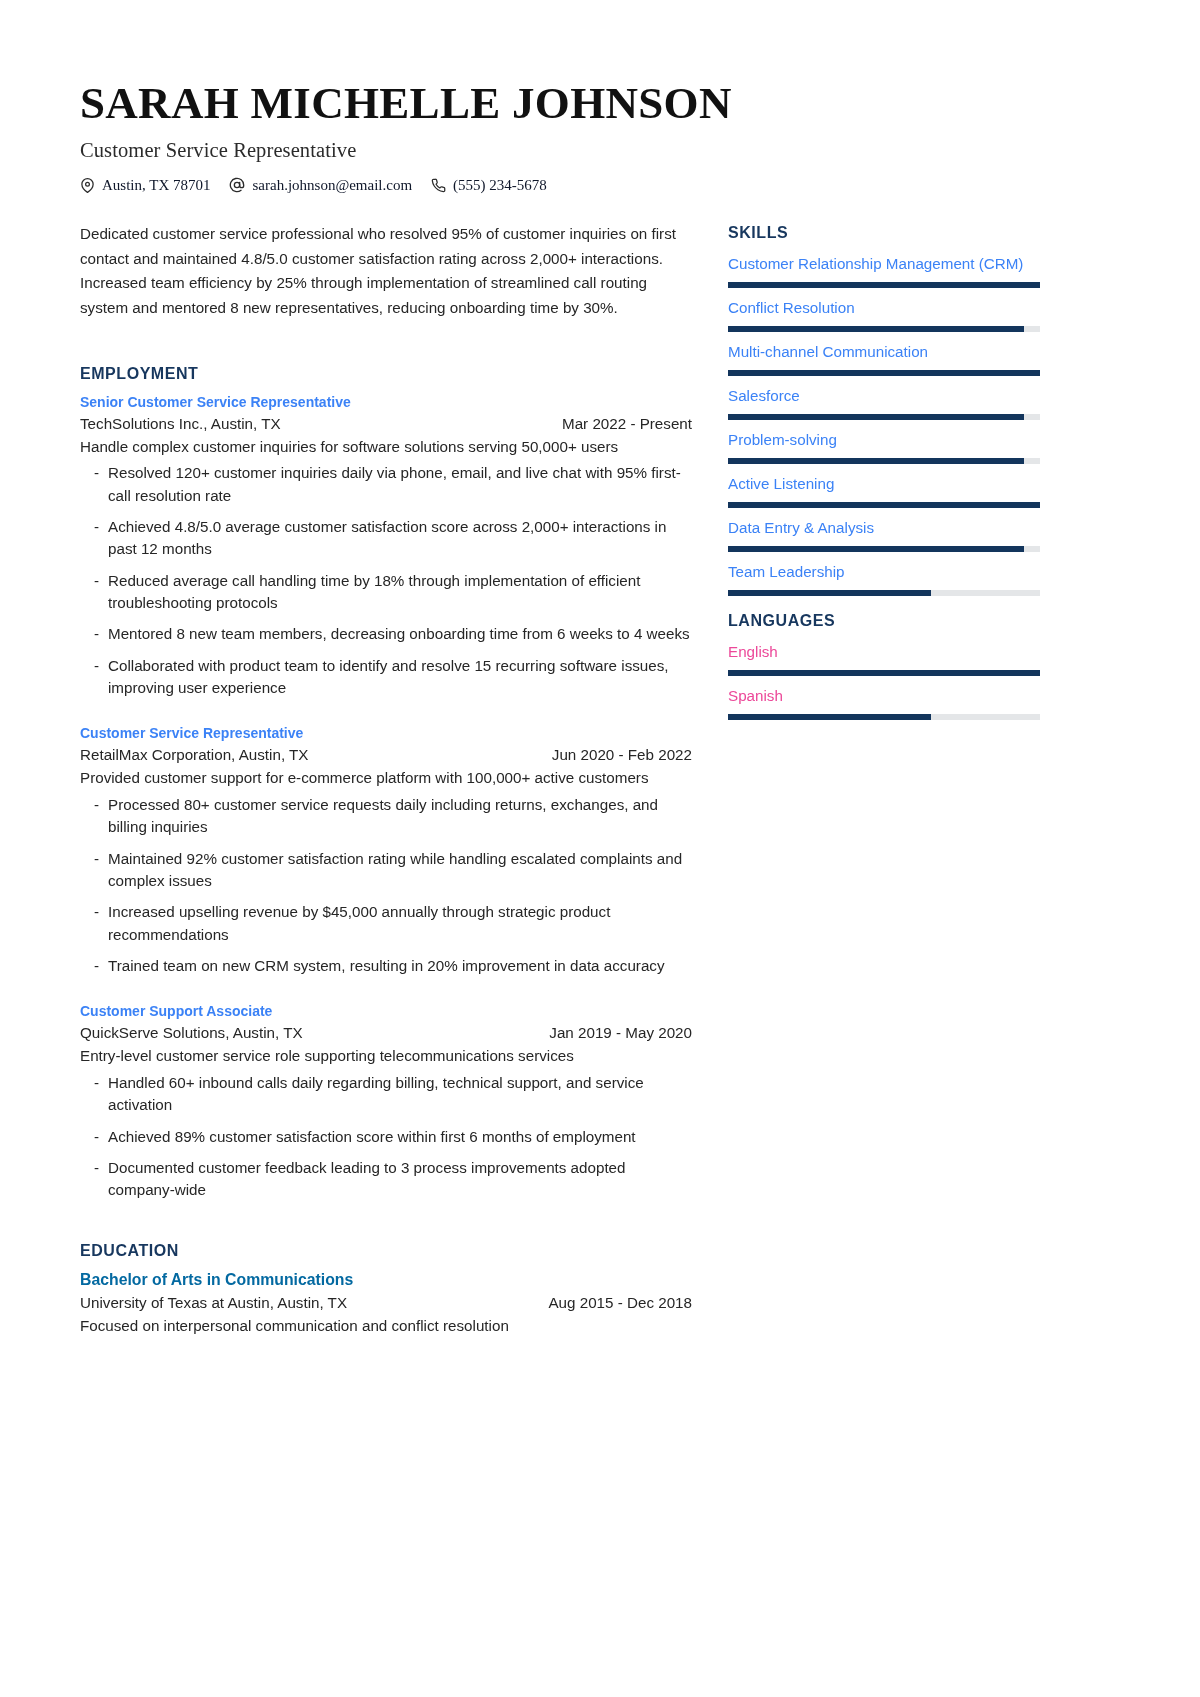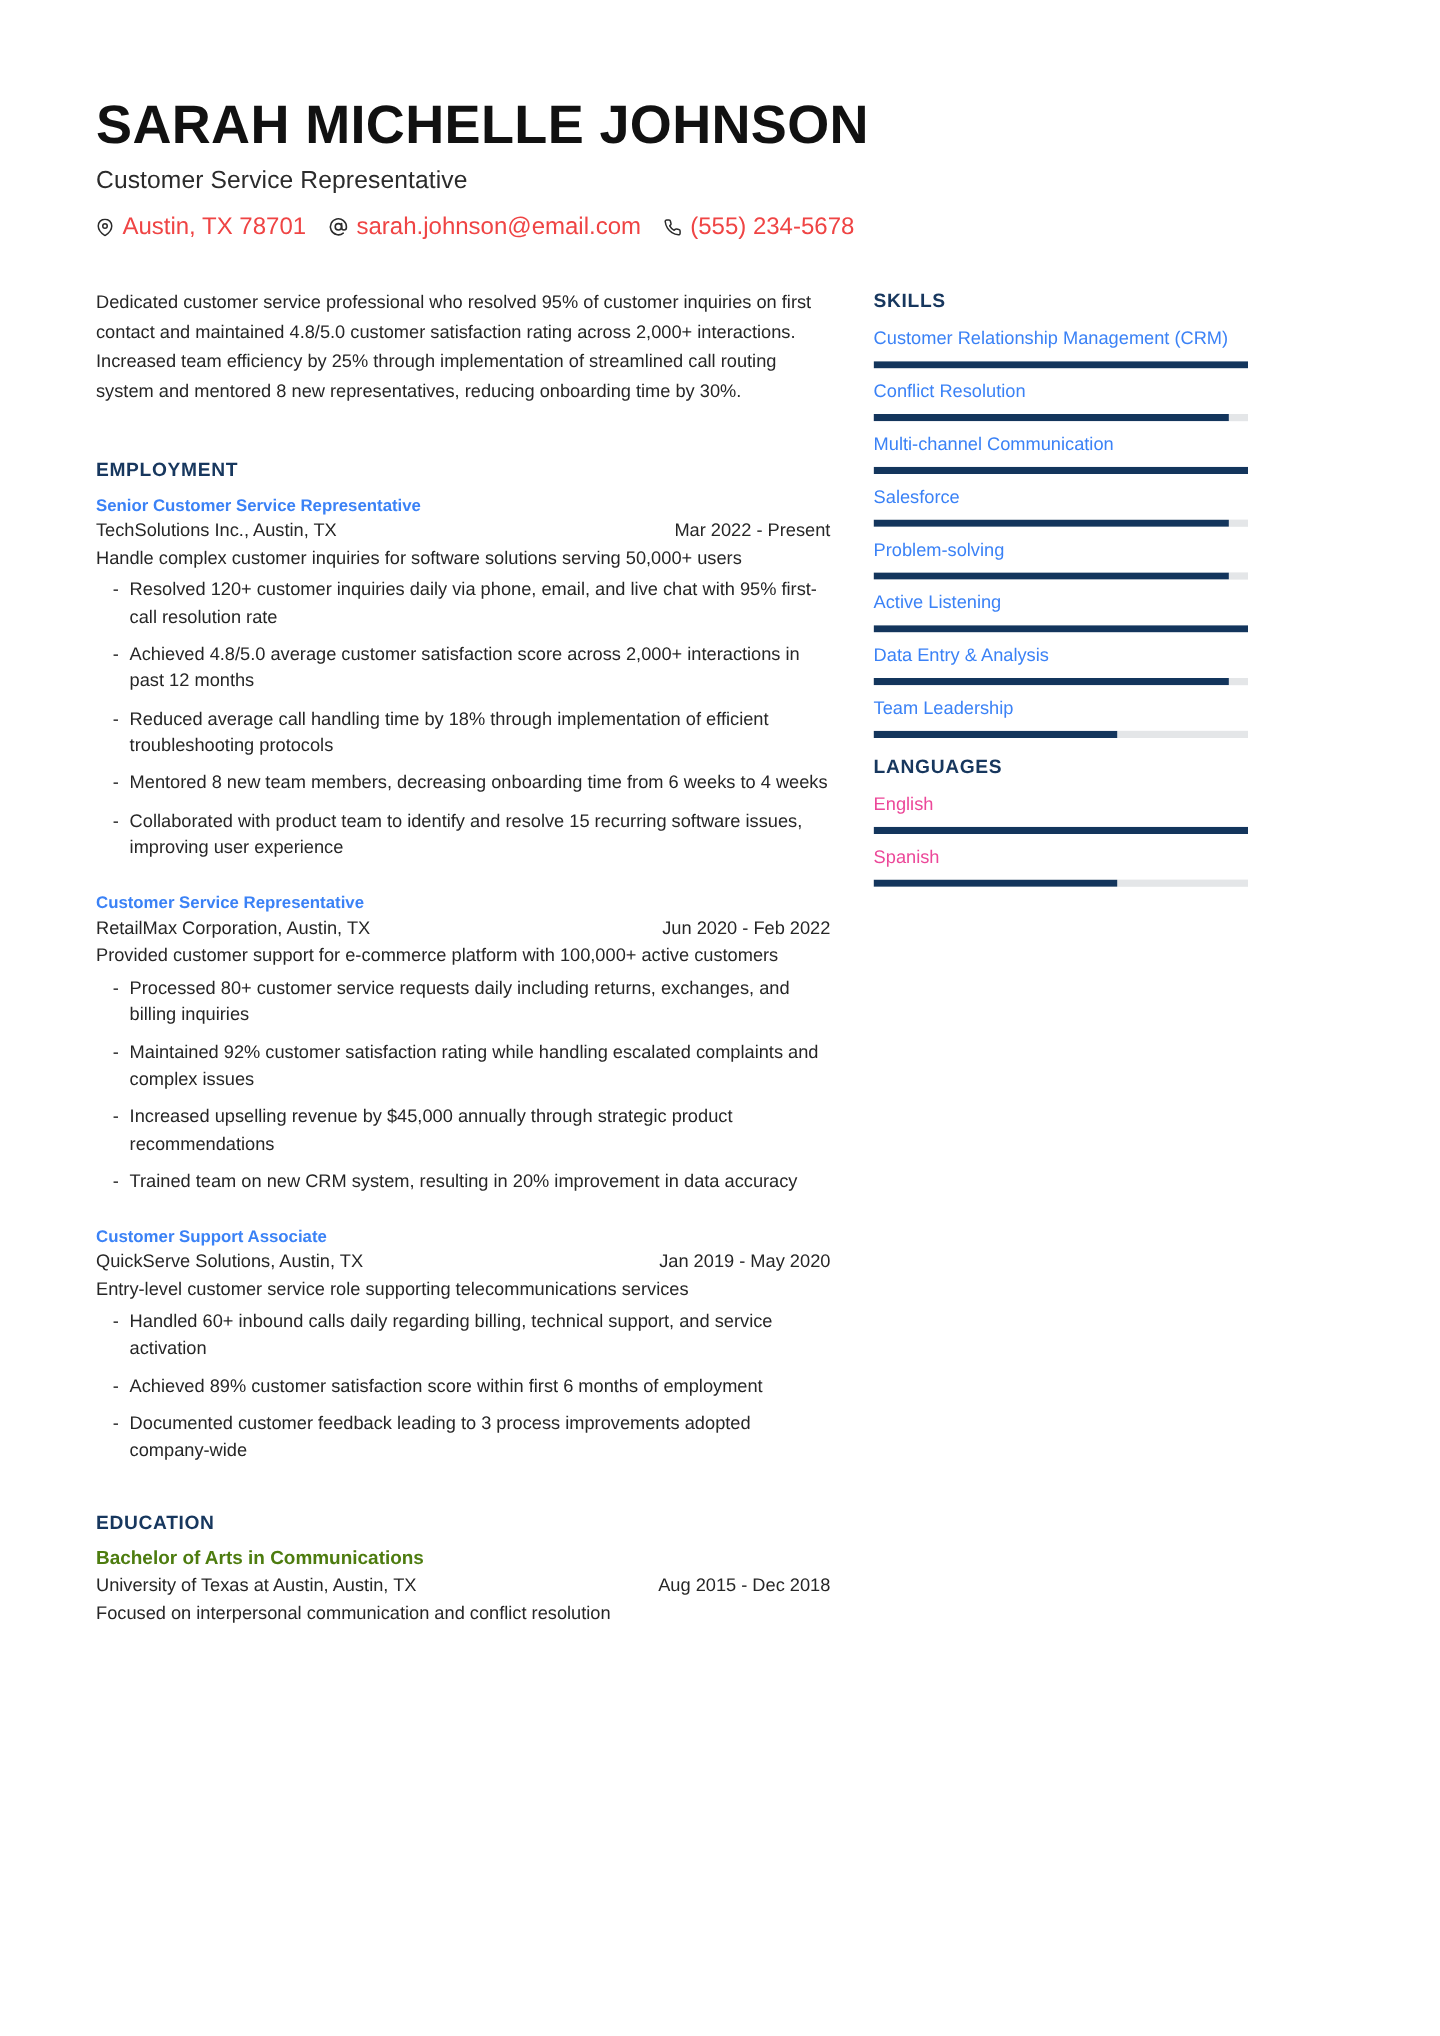--- a/index.html
+++ b/index.html
@@ -15,21 +15,21 @@
 
   .page {
     width: 1200px;
     height: 1697px;
     padding: 78px 76px 0 80px;
     position: relative;
     background: #ffffff;
   }
 
   
-  .header { margin-bottom: 40px; }
+  .header { margin-bottom: 28px; font-family: Liberation Serif, serif; }
 
   .name {
     font-size: 45px;
     font-weight: 700;
     letter-spacing: 0.3px;
     color: #111111;
     line-height: 1.15;
     margin-bottom: 9px;
   }
 
@@ -38,22 +38,22 @@
     font-weight: 400;
     color: #2b2b2b;
     letter-spacing: 0.1px;
     margin-bottom: 15px;
   }
 
   .contact-row {
     display: flex;
     align-items: center;
     gap: 19px;
-    font-size: 20px;
-    color: #ef4444;
+    font-size: 15px;
+    color: #0f172a;
   }
   .contact-item {
     display: flex;
     align-items: center;
     gap: 7px;
     white-space: nowrap;
   }
   .contact-item svg { display: block; flex: none; }
 
   
@@ -129,21 +129,21 @@
     position: absolute;
     left: 14px;
     top: 0;
     color: #262626;
   }
 
   
   .edu-degree {
     font-size: 15.8px;
     font-weight: 700;
-    color: #4d7c0f;
+    color: #0369a1;
     margin-bottom: 5px;
   }
   .edu-meta {
     display: flex;
     justify-content: space-between;
     align-items: baseline;
     font-size: 15.2px;
     color: #262626;
     margin-bottom: 3px;
   }

